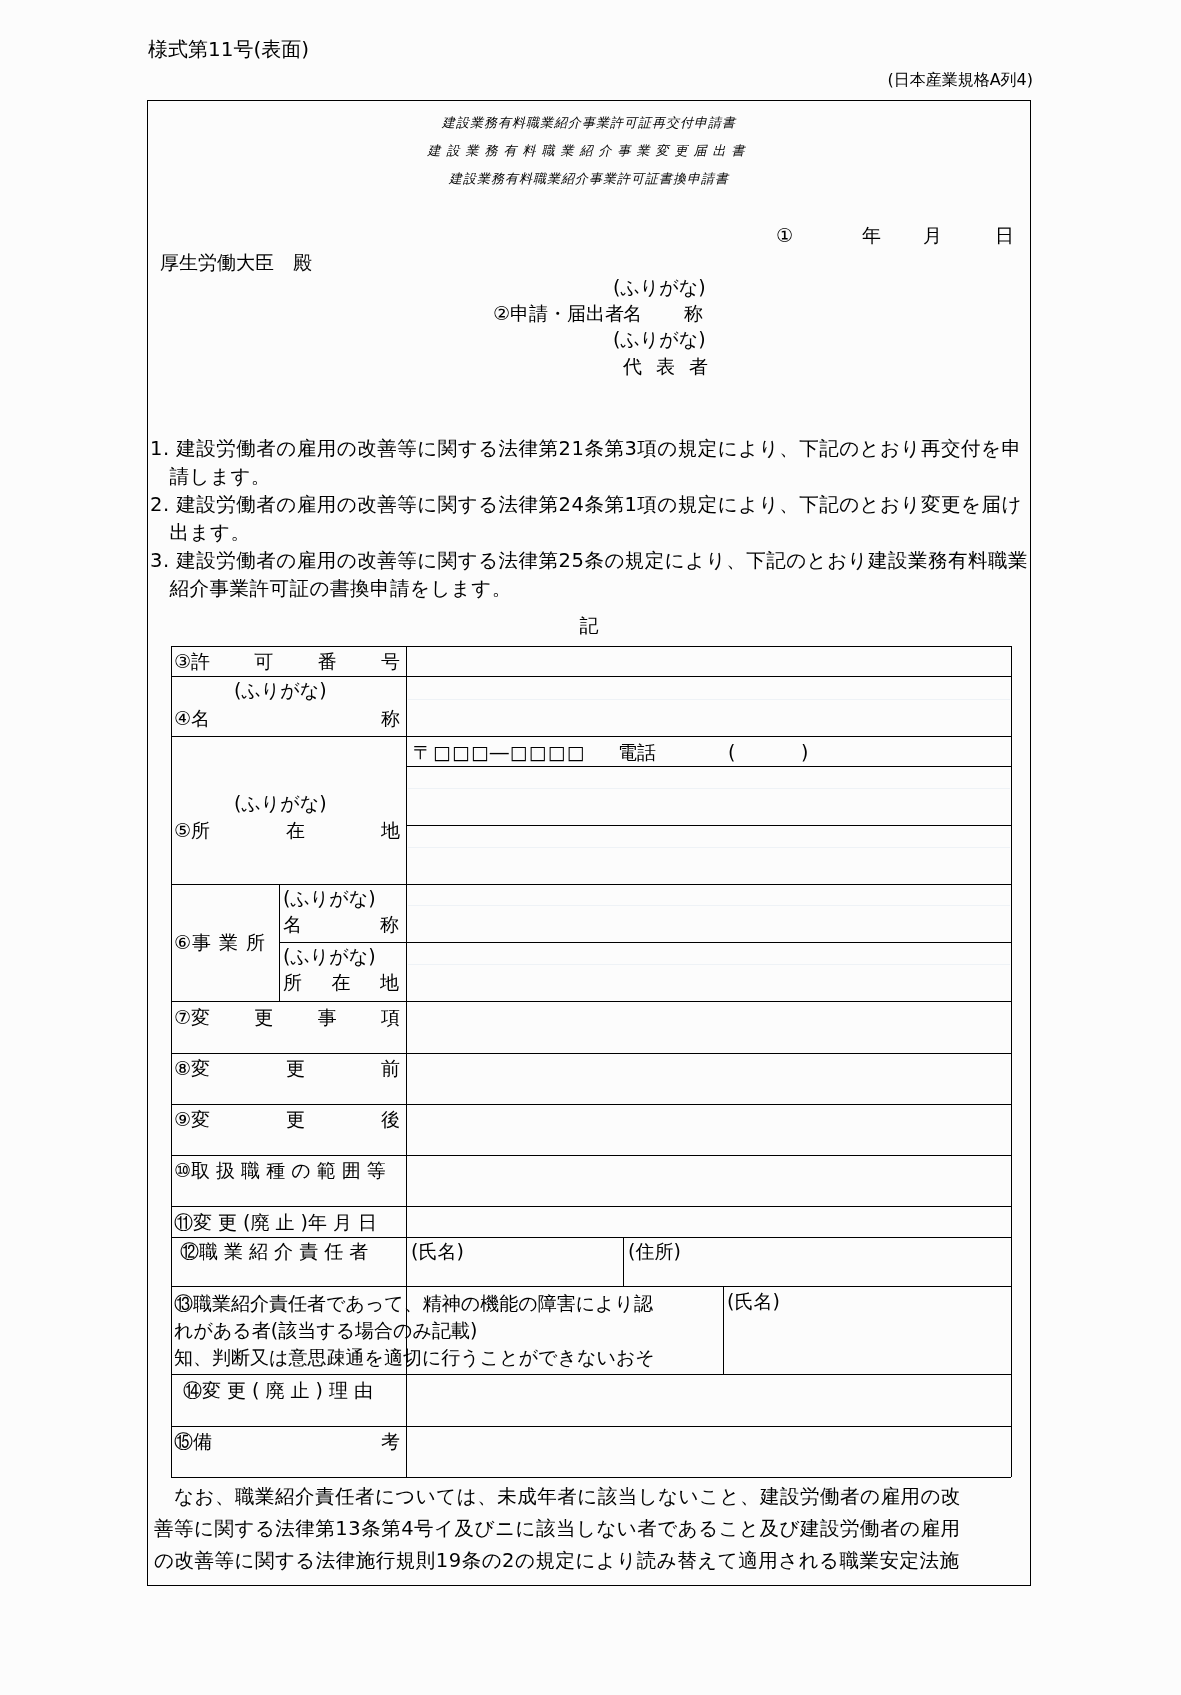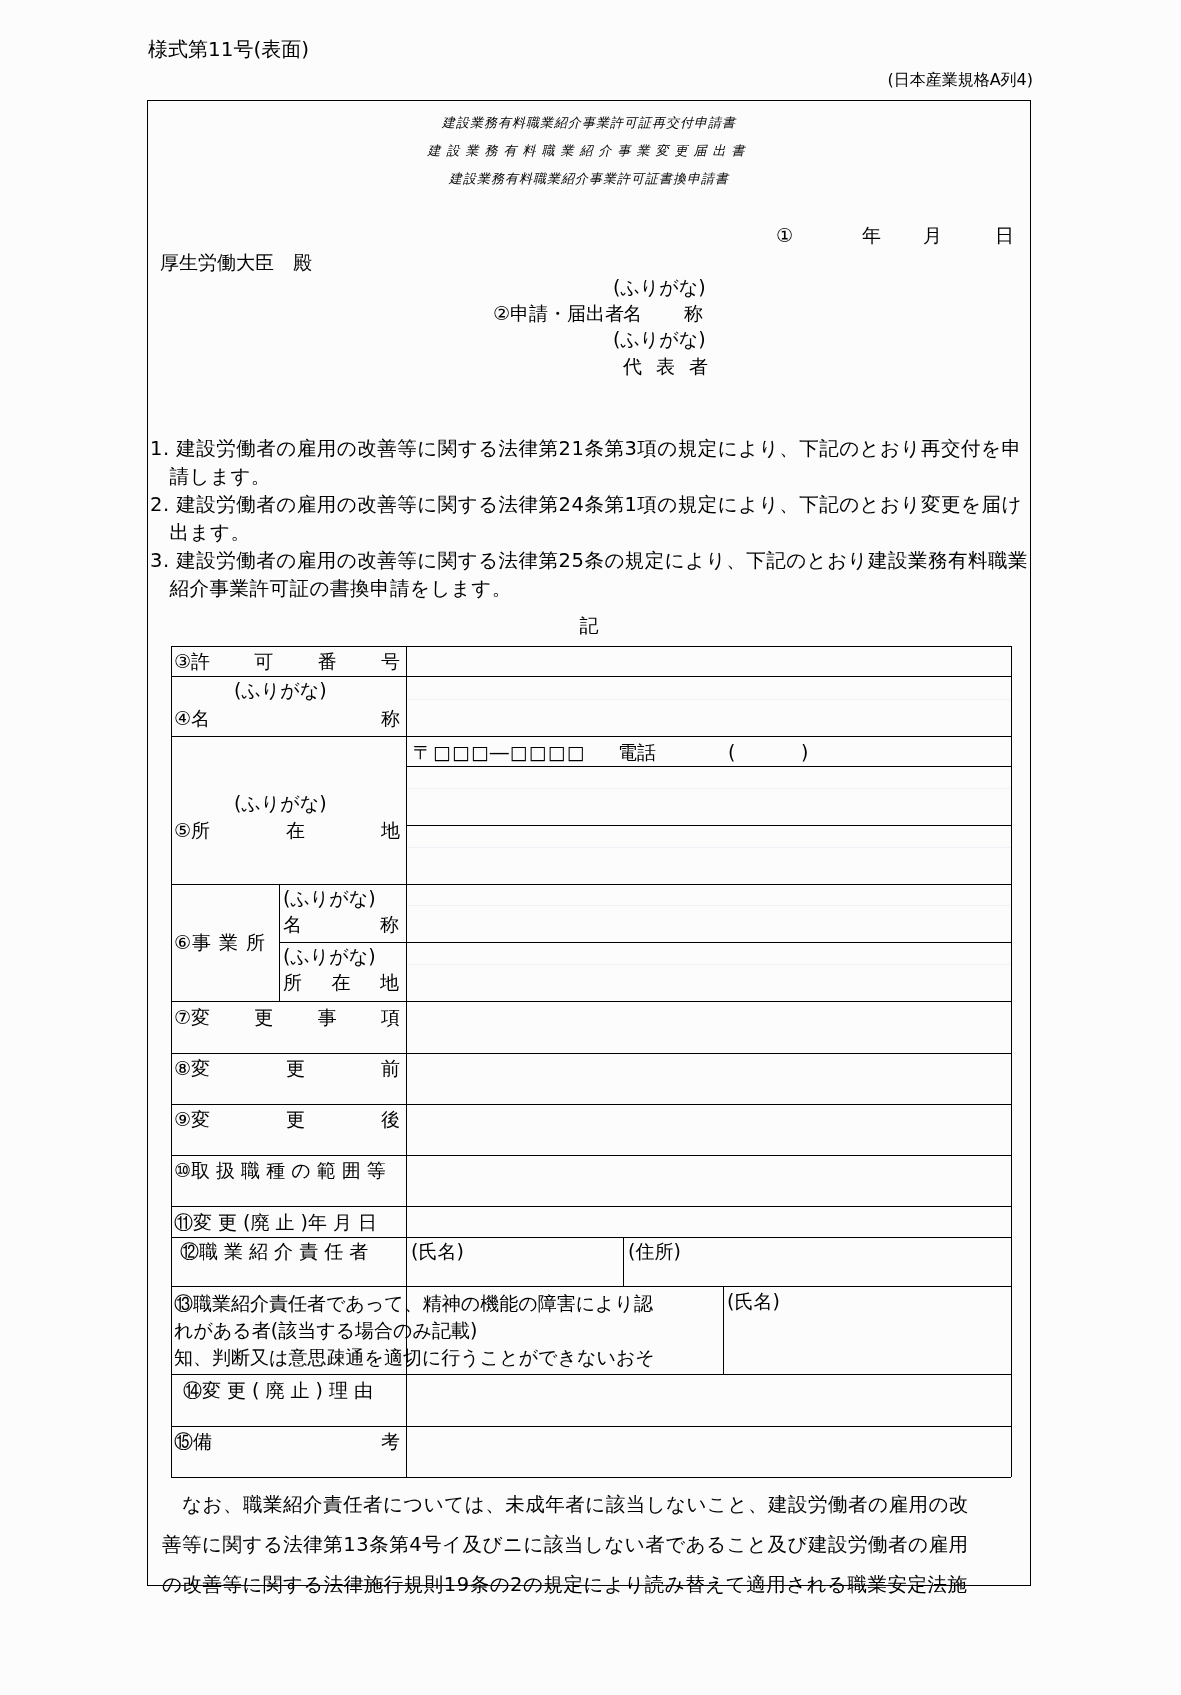--- a/index.html
+++ b/index.html
@@ -17,21 +17,21 @@
   .decl { position:absolute; left:2px; top:334px; width:880px; }
   .decl p { margin:0; font-size:19.5px; line-height:28px; text-indent:-1em; padding-left:1em; letter-spacing:0.5px; }
   .ki { position:absolute; left:0; width:100%; top:512px; text-align:center; font-size:19px; }
   .grid { position:absolute; left:23px; top:545px; width:840px; height:831px; }
   .hl { position:absolute; height:0; border-top:1.5px solid #000; }
   .vl { position:absolute; width:0; border-left:1.5px solid #000; }
   .faint { position:absolute; height:0; border-top:1px solid #eef2f6; }
   .lbl { position:absolute; font-size:19px; line-height:22px; white-space:nowrap; }
   .spread { display:flex; justify-content:space-between; }
   .closing { position:absolute; left:2px; top:1378px; width:880px; }
-  .closing p { margin:12px; font-size:19.5px; line-height:28px; letter-spacing:0.5px; }
+  .closing p { margin:4px; font-size:19.5px; line-height:28px; letter-spacing:0.5px; }
   .cell-in { position:absolute; }
 </style>
 </head>
 <body>
 
 <div class="abs form-id">様式第11号(表面)</div>
 <div class="abs paper-size">(日本産業規格A列4)</div>
 
 <div class="outer">
   <div class="titles">

